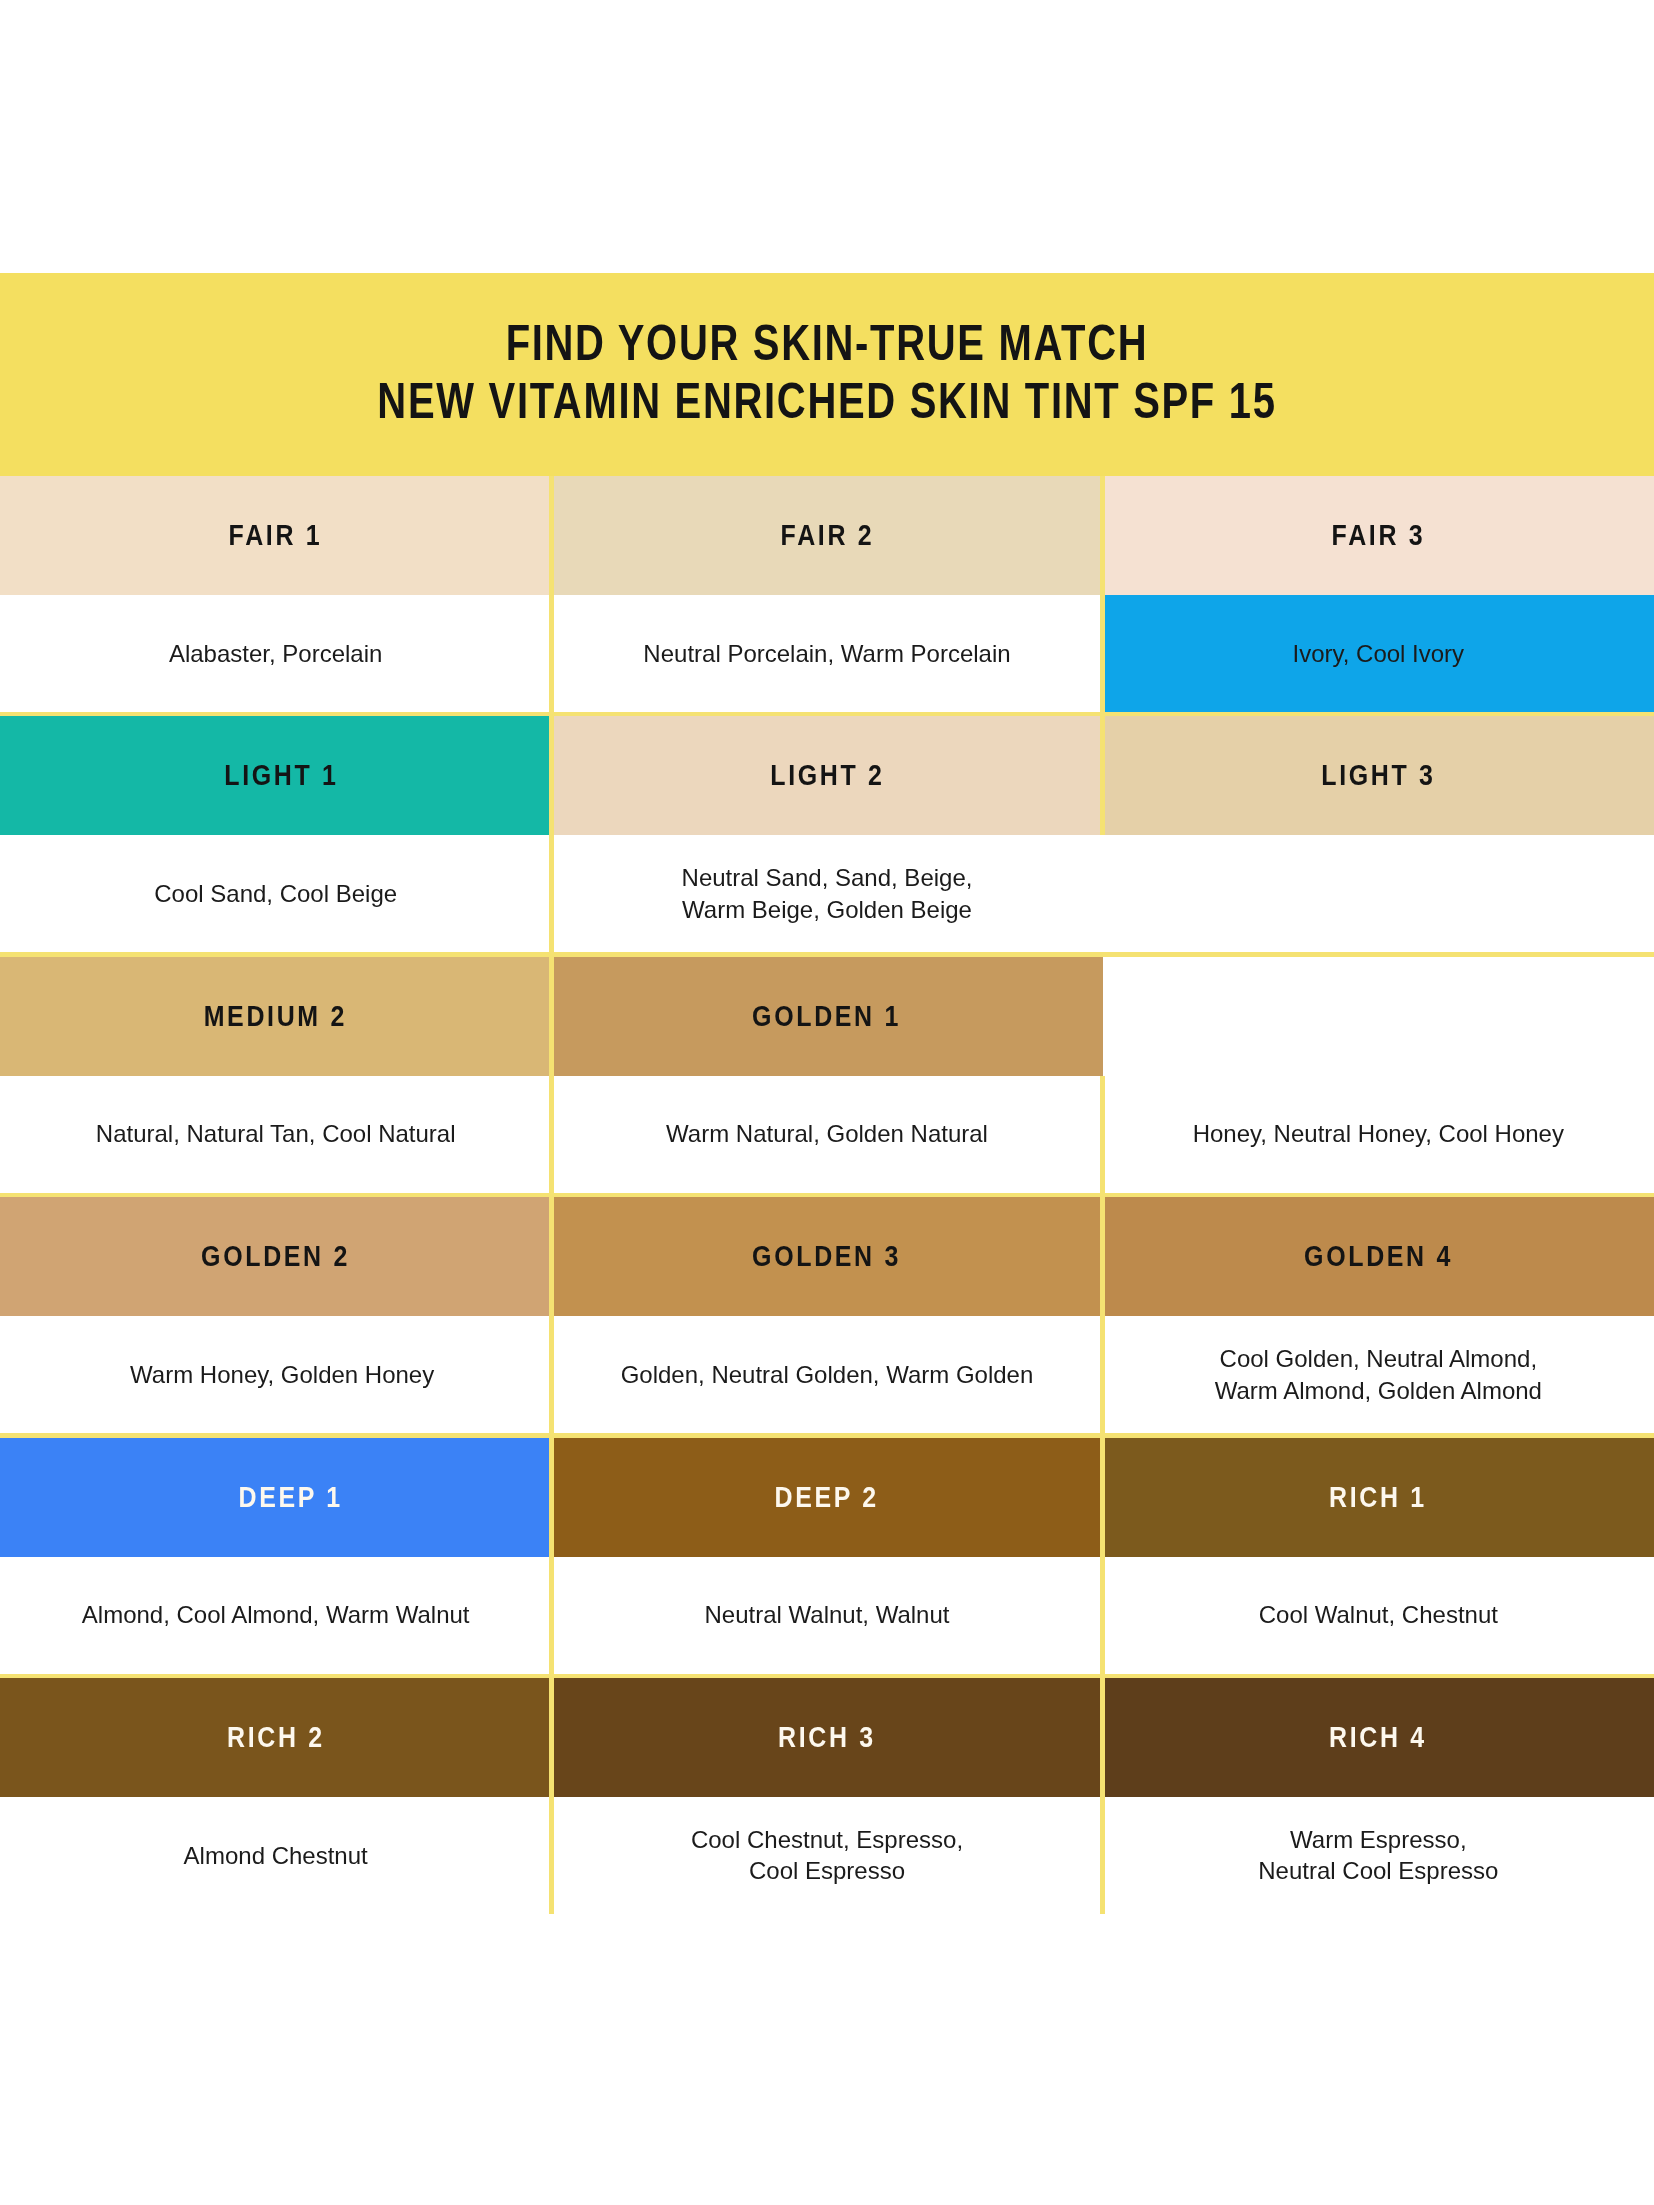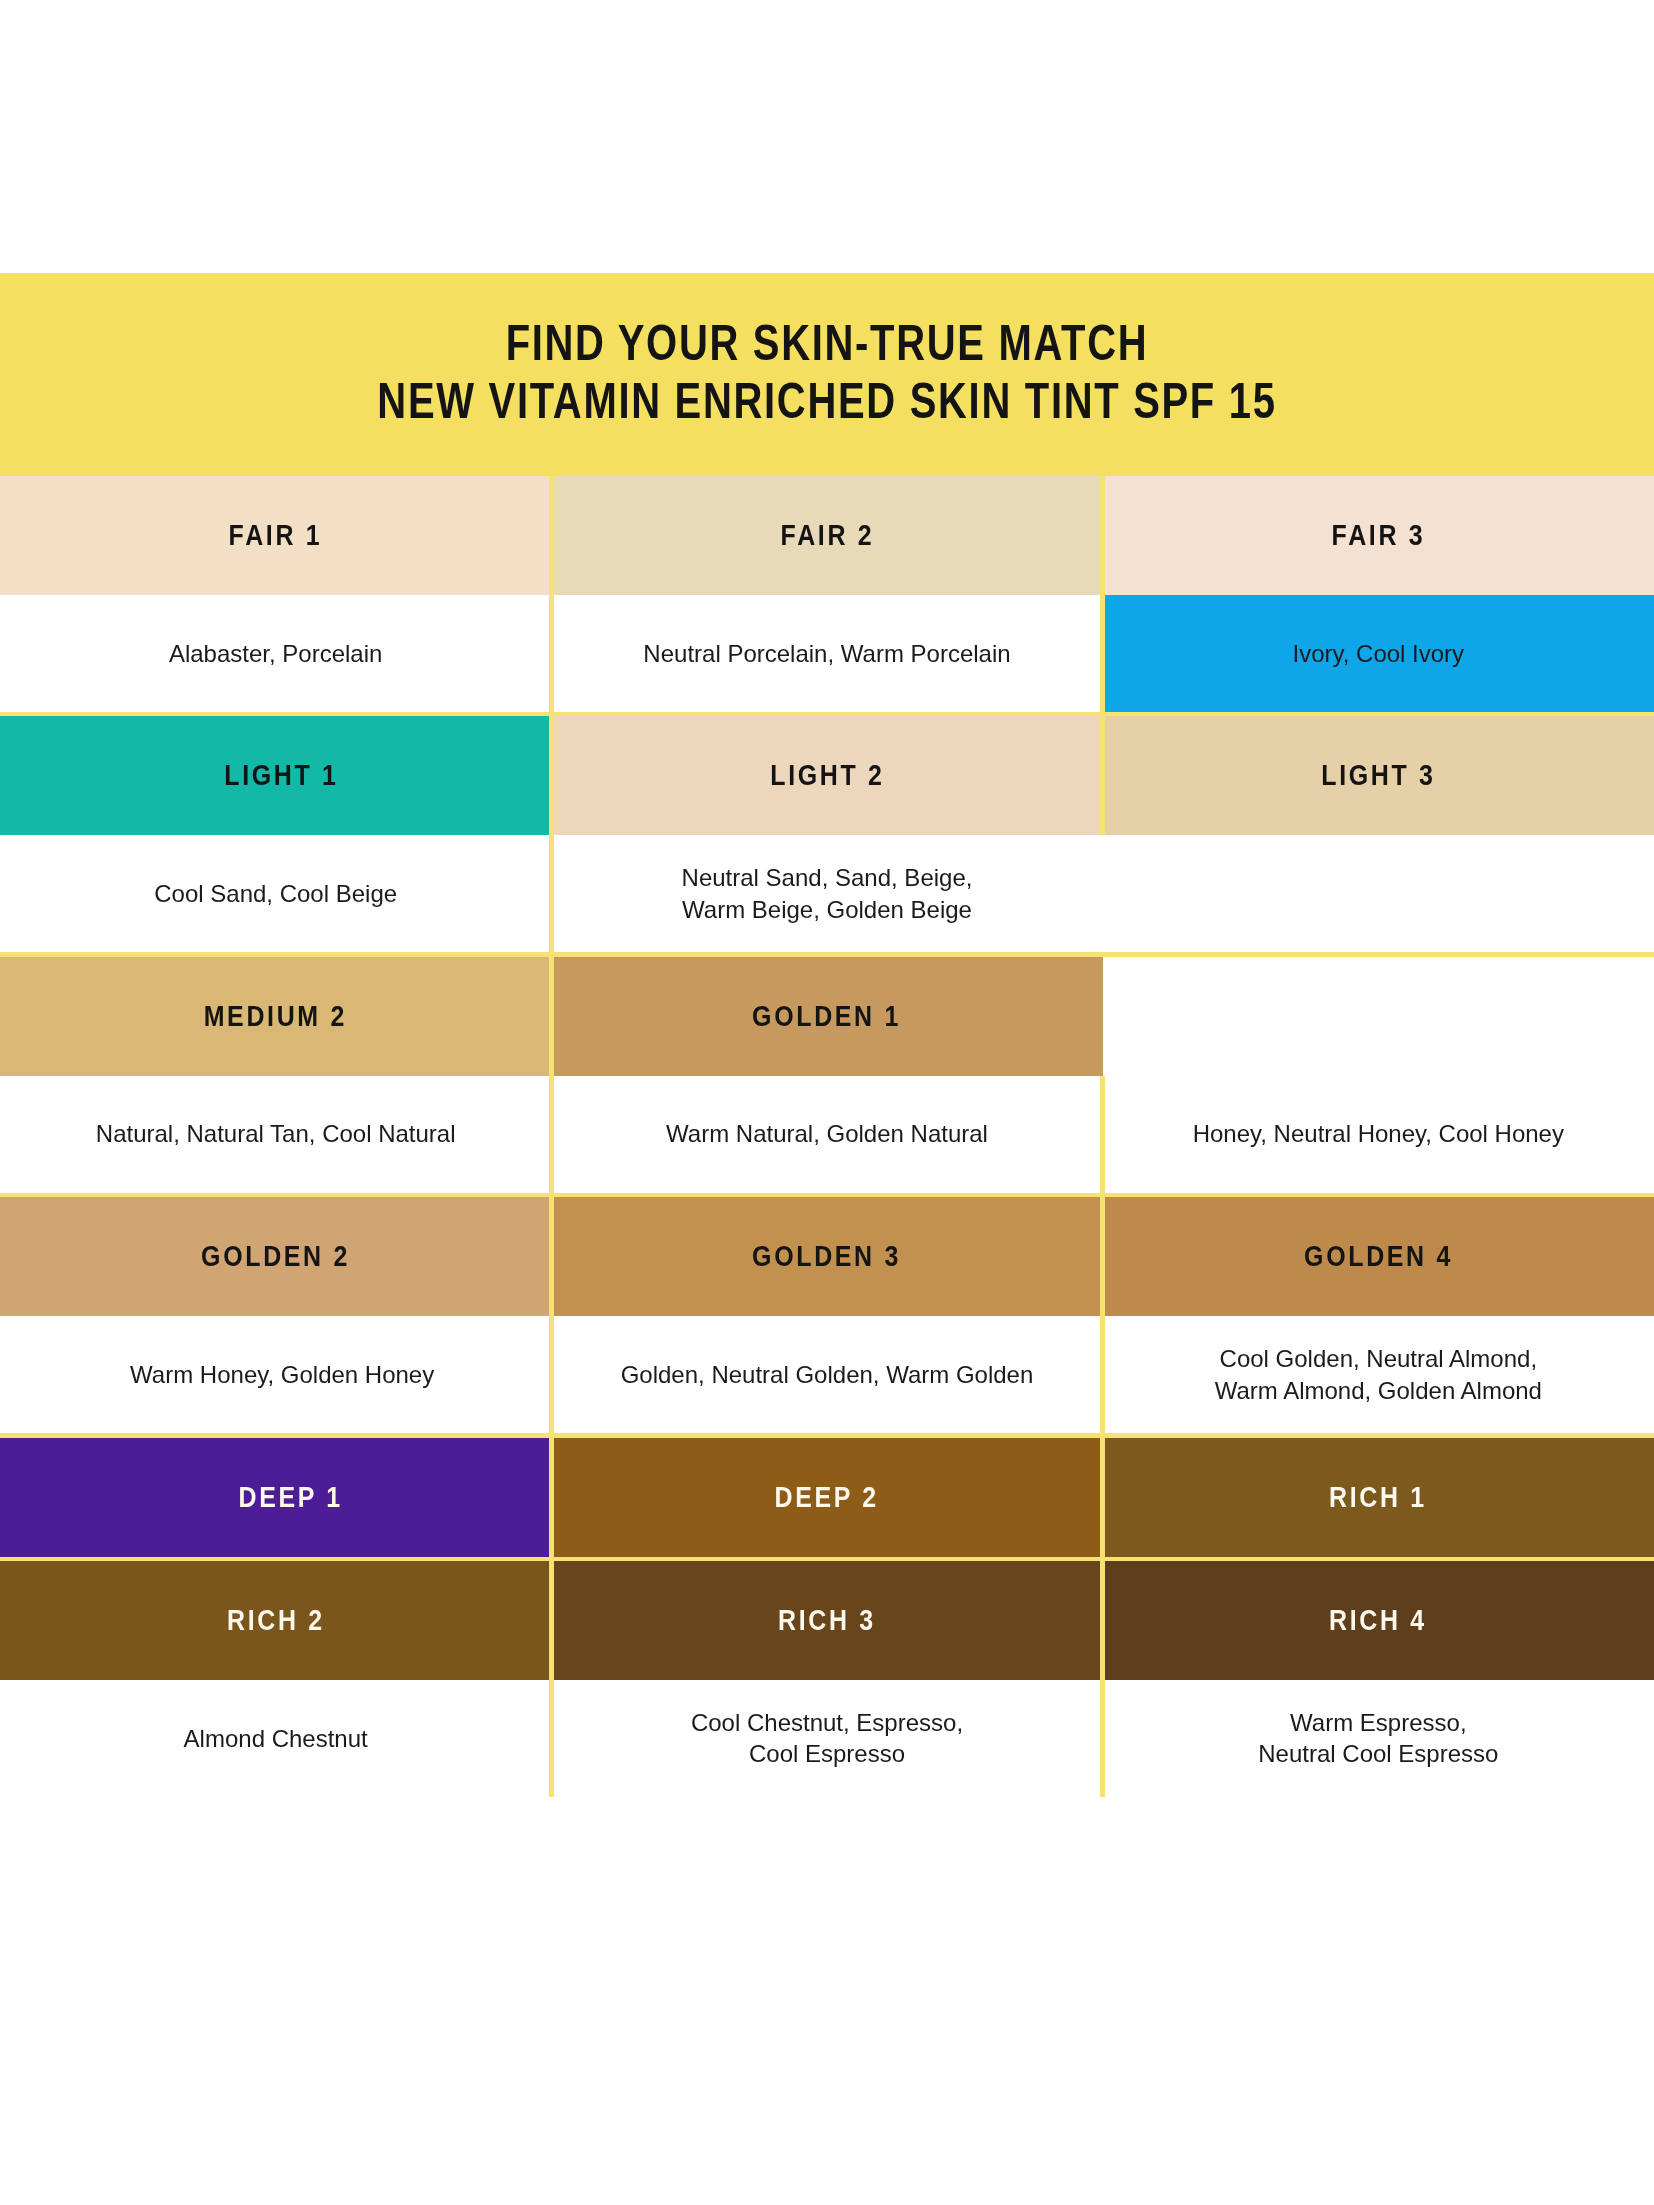--- a/index.html
+++ b/index.html
@@ -223,30 +223,41 @@
             <div class="shade-names">Golden, Neutral Golden, Warm Golden</div>
           </div>
           <div class="cell" style="background: rgb(255, 255, 255);">
             <div class="shade-names">Cool Golden, Neutral Almond,<br>Warm Almond, Golden Almond</div>
           </div>
         </div>
       </div>
       <div class="row-pair">
         <div class="hrule" style="background: rgb(245, 226, 114);"></div>
         <div class="band swatch-band">
-          <div class="cell" style="background: #4c1d95; padding-left: 30px;">
+          <div class="cell" style="background: #3b82f6; padding-left: 30px;">
             <span class="shade-label" style="color: rgb(253, 248, 238);">DEEP 1</span>
           </div>
           <div class="cell" style="background: rgb(141, 93, 24);">
             <span class="shade-label" style="color: rgb(253, 248, 238);">DEEP 2</span>
           </div>
           <div class="cell" style="background: rgb(124, 90, 29);">
             <span class="shade-label" style="color: rgb(253, 248, 238);">RICH 1</span>
           </div>
         </div>
+        <div class="band name-band">
+          <div class="cell" style="background: rgb(255, 255, 255);">
+            <div class="shade-names">Almond, Cool Almond, Warm Walnut</div>
+          </div>
+          <div class="cell" style="background: rgb(255, 255, 255);">
+            <div class="shade-names">Neutral Walnut, Walnut</div>
+          </div>
+          <div class="cell" style="background: rgb(255, 255, 255);">
+            <div class="shade-names">Cool Walnut, Chestnut</div>
+          </div>
+        </div>
       </div>
       <div class="row-pair">
         <div class="hrule" style="background: rgb(245, 226, 114);"></div>
         <div class="band swatch-band">
           <div class="cell" style="background: rgb(122, 85, 28);">
             <span class="shade-label" style="color: rgb(253, 248, 238);">RICH 2</span>
           </div>
           <div class="cell" style="background: rgb(104, 69, 26);">
             <span class="shade-label" style="color: rgb(253, 248, 238);">RICH 3</span>
           </div>

